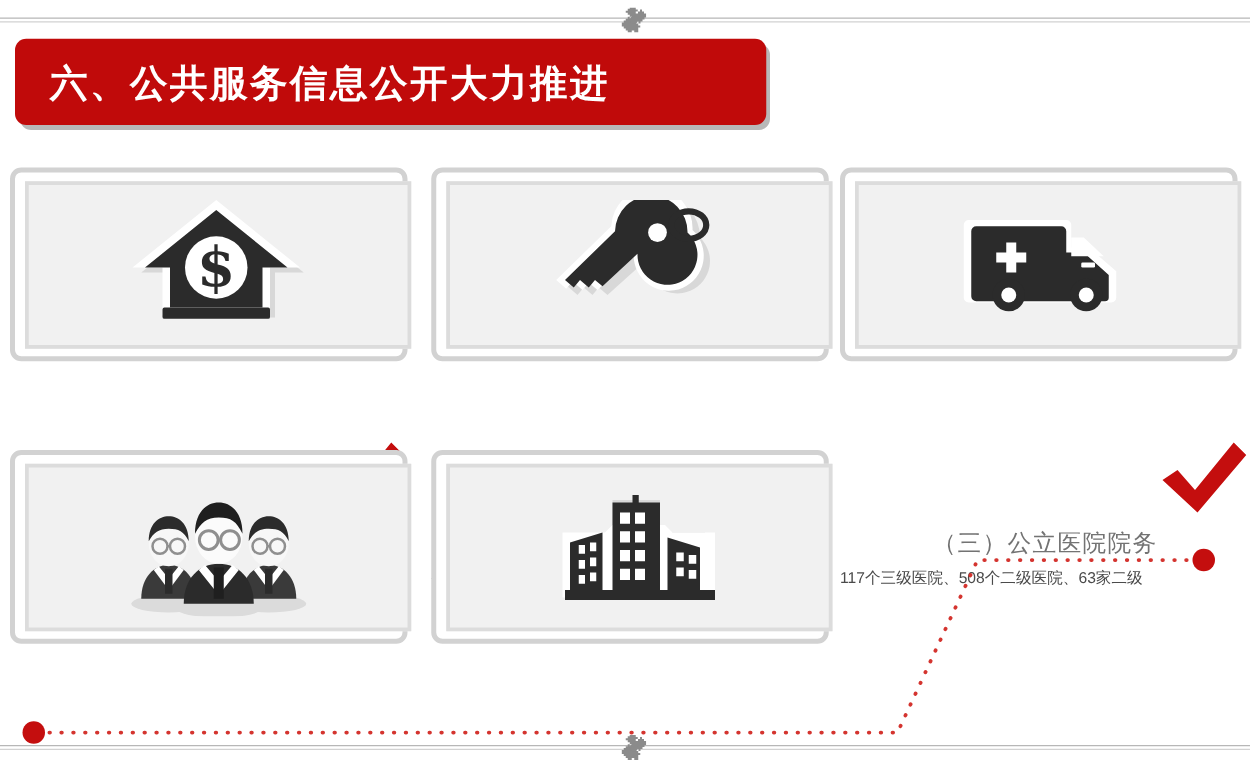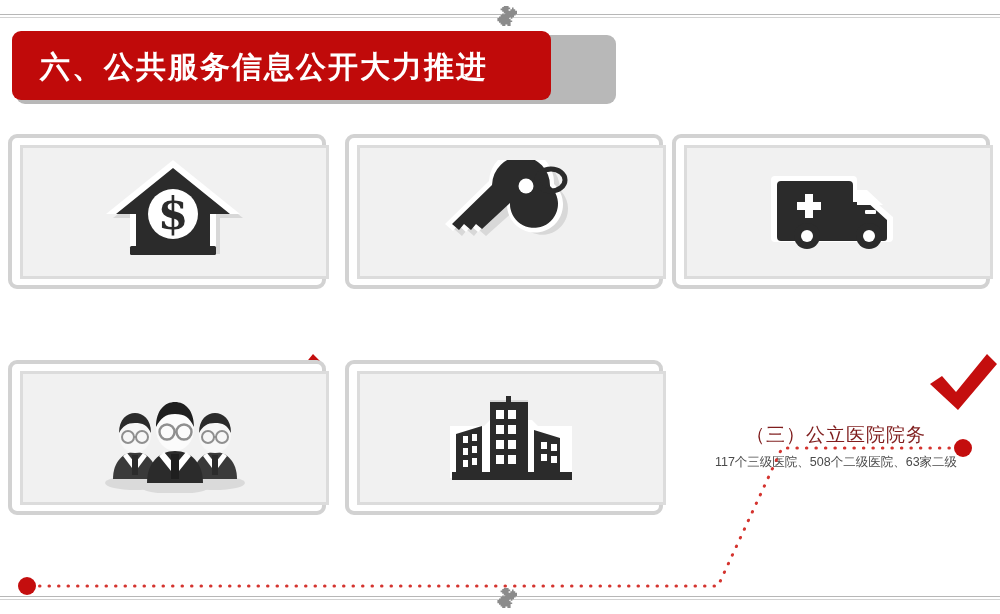--- a/index.html
+++ b/index.html
@@ -50,21 +50,21 @@
     top: 35px;
     width: 600px;
     height: 69px;
     background: #b8b8b8;
     border-radius: 9px;
   }
   .heading {
     position: absolute;
     left: 12px;
     top: 31px;
-    width: 539px;
+    width: 601px;
     height: 69px;
     background: #c00a0a;
     border-radius: 9px;
     box-sizing: border-box;
   }
   .heading-text {
     position: absolute;
     left: 28px;
     top: 16px;
     font-size: 30px;
@@ -108,32 +108,32 @@
   .checkmark {
     position: absolute;
     width: 72px;
     height: 60px;
   }
   .card-title {
     position: absolute;
     width: 100%;
     text-align: center;
     font-size: 19px;
-    color: #7f1d1d;
+    color: #737373;
     letter-spacing: 1px;
     white-space: nowrap;
   }
   .card-sub {
     position: absolute;
     width: 100%;
     font-size: 12.5px;
     color: #4a4a4a;
     line-height: 22px;
   }
-  .card-sub.center { text-align: center; }
+  .card-sub.center { }
 
   
   .route {
     position: absolute;
     left: 0;
     top: 430px;
     width: 1000px;
     height: 175px;
   }
   .route-dot {

